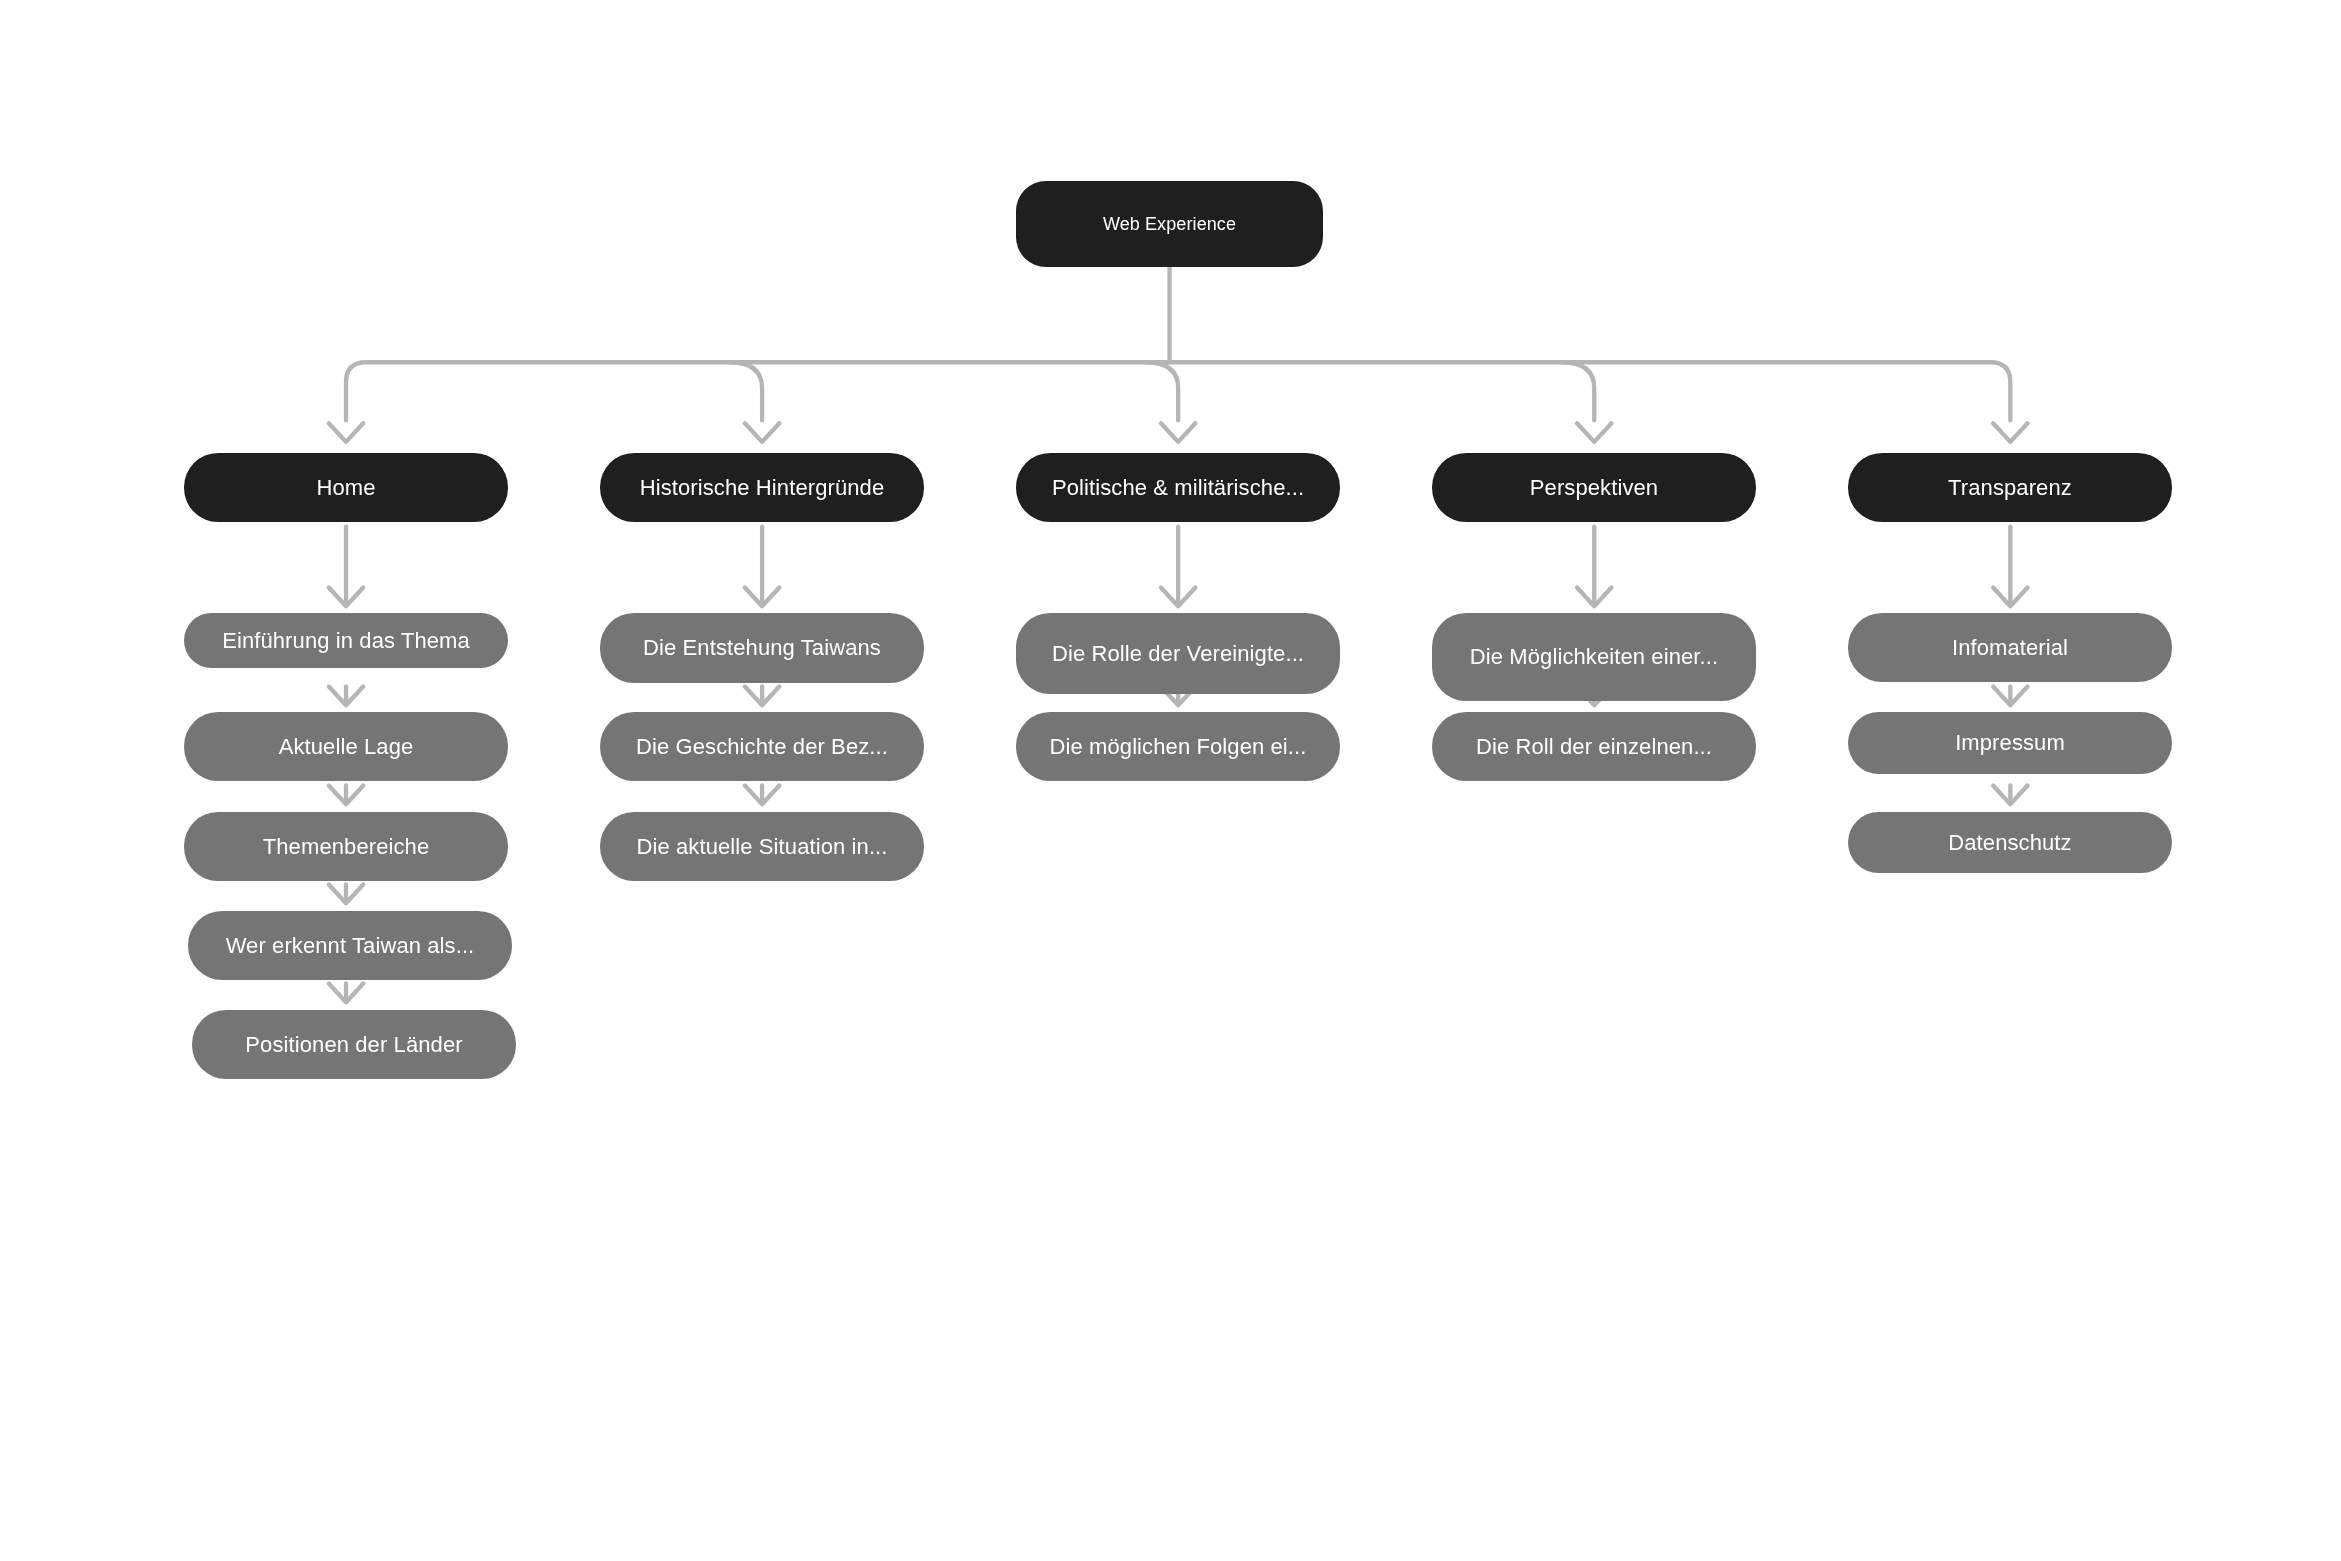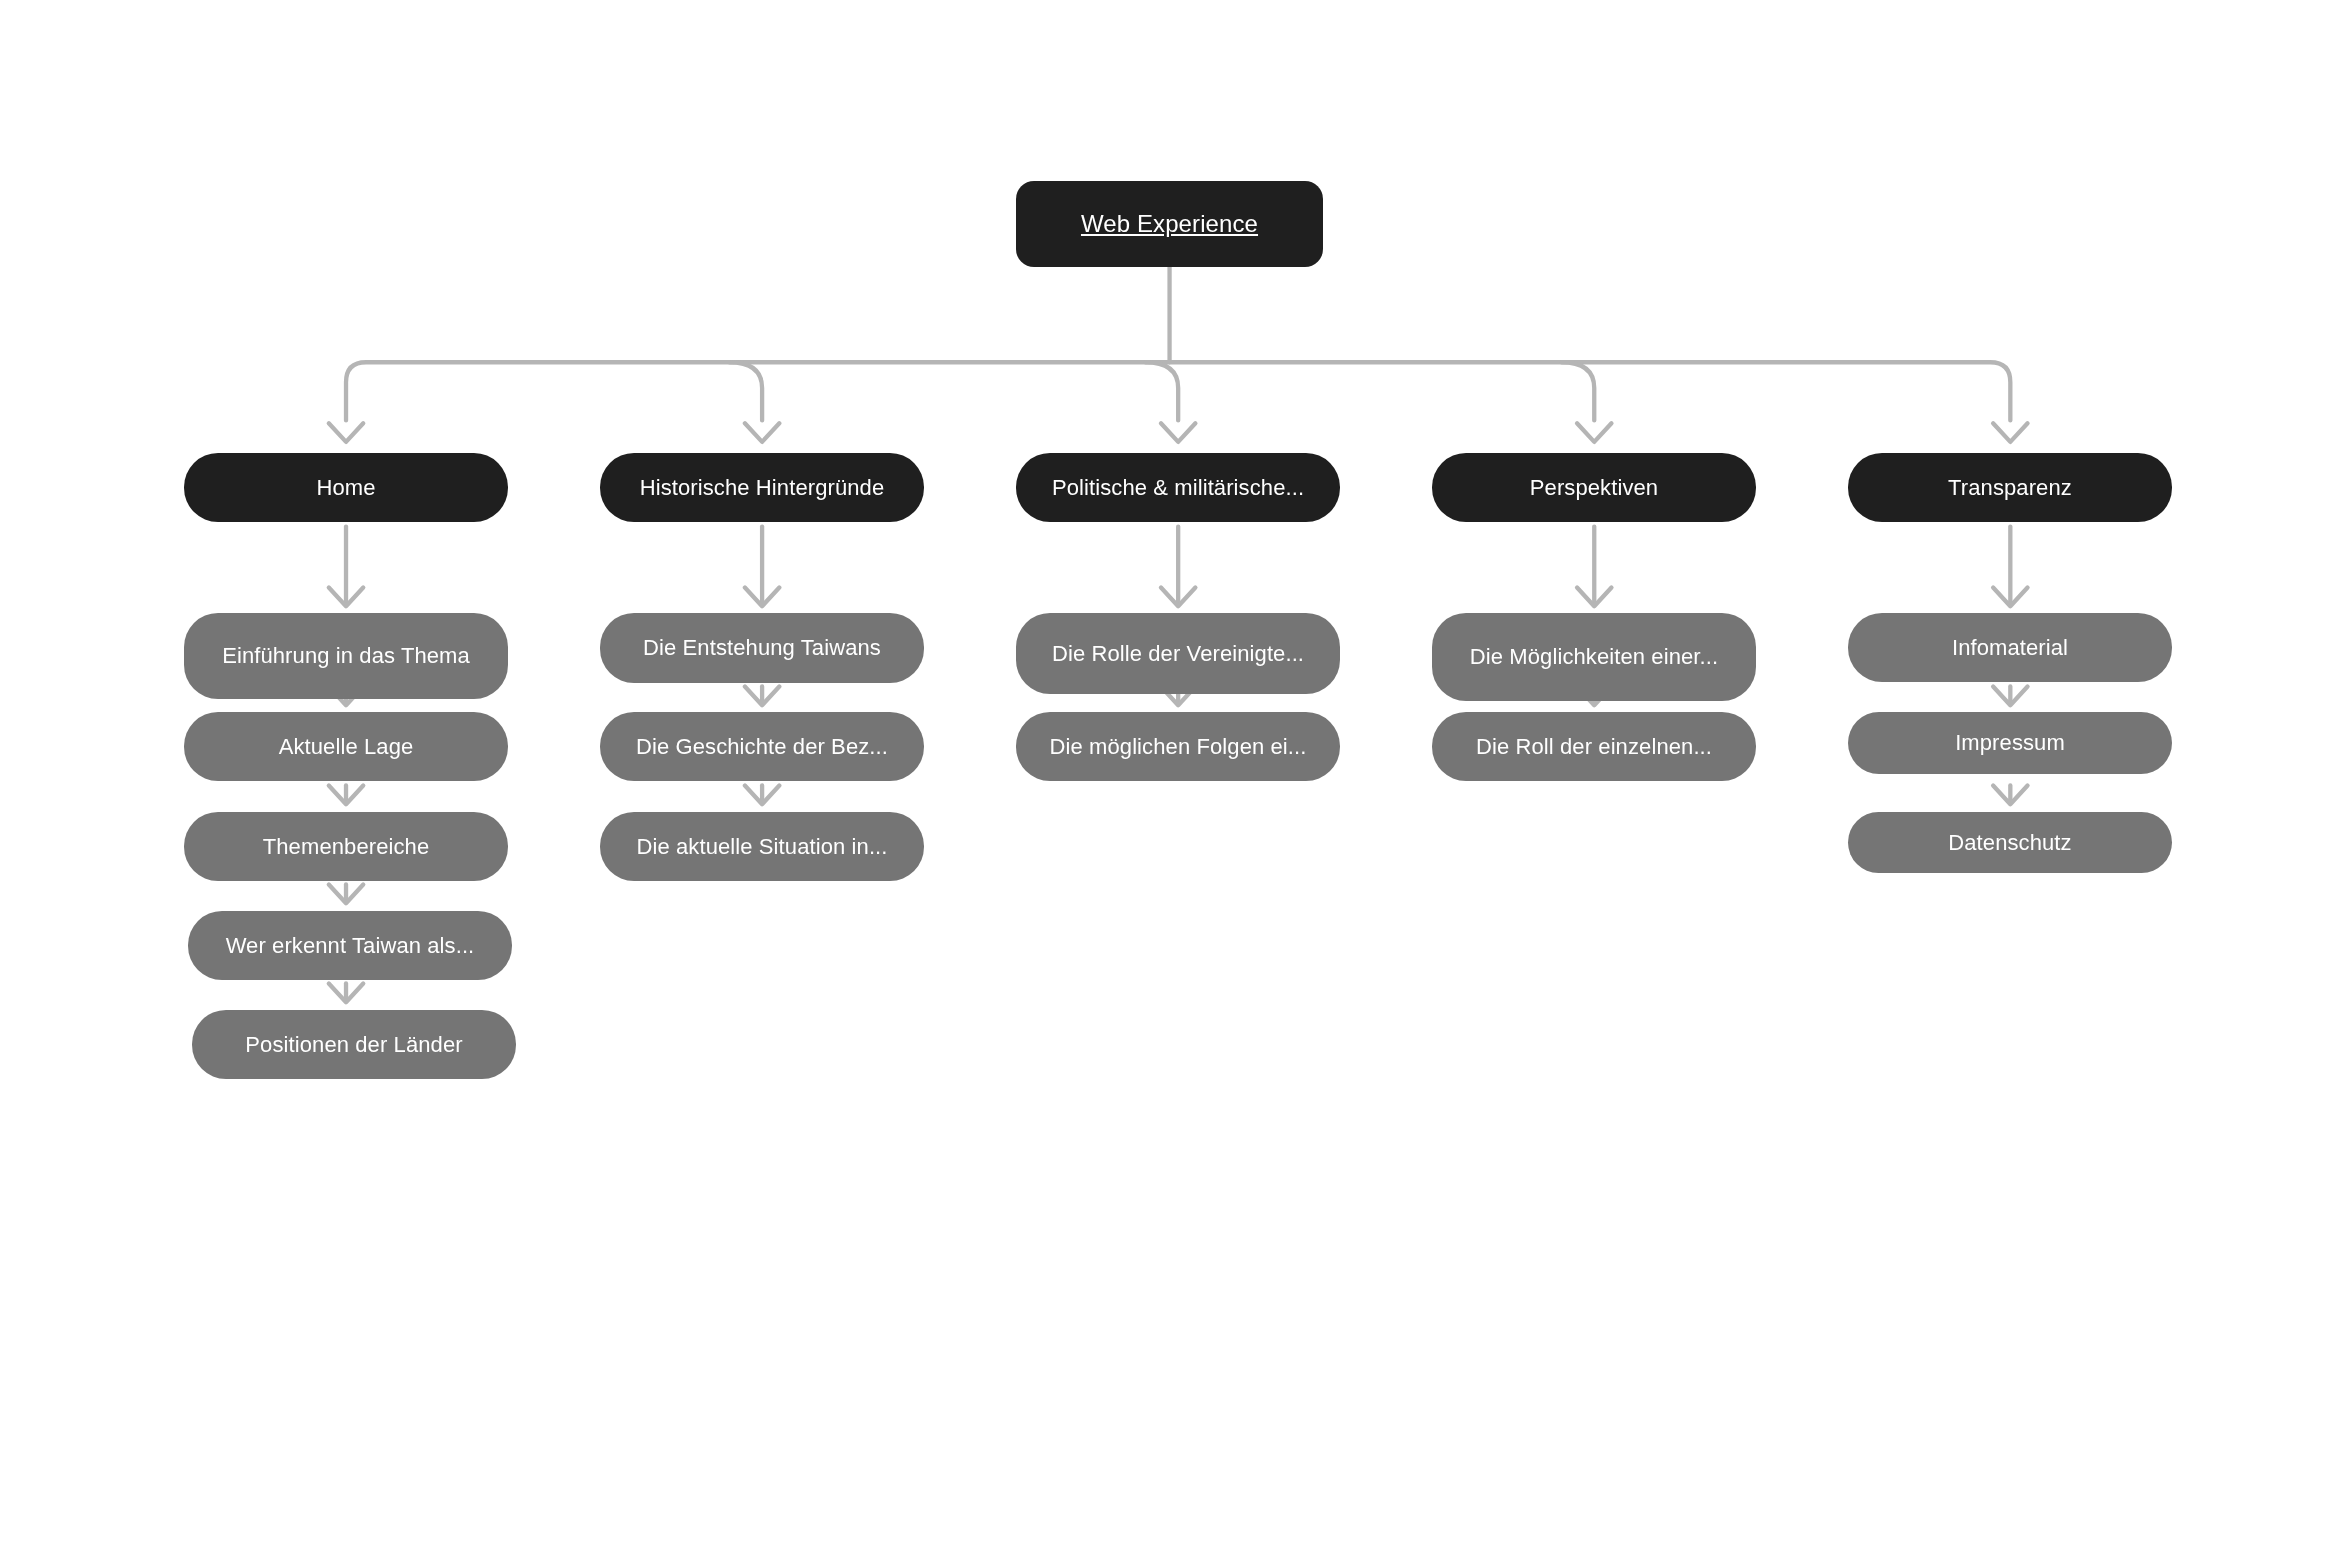--- a/index.html
+++ b/index.html
@@ -36,23 +36,22 @@
     border-radius: 34px;
     color: #ffffff;
     text-align: center;
     white-space: nowrap;
     overflow: hidden;
     padding: 0 13px;
     letter-spacing: 0.1px;
   }
   .node-root {
     background: #1f1f1f;
-    font-size: 24px;
-    border-radius: 18px;
-    text-decoration: underline;
+    font-size: 18px;
+    border-radius: 30px;
   }
   .node-section {
     background: #1f1f1f;
     font-size: 22px;
   }
   .node-page {
     background: #757575;
     font-size: 22px;
   }
   .node-label {
@@ -109,21 +108,21 @@
       <path d="M 2802 1095 L 2802 1115" fill="none" stroke="#b5b5b5" stroke-width="6" stroke-linecap="round" stroke-linejoin="round"></path>
       <path d="M 2778 1095 L 2802 1121 L 2826 1095" fill="none" stroke="#b5b5b5" stroke-width="6" stroke-linecap="round" stroke-linejoin="round"></path>
     </svg>
   <div id="nodes">
       <div class="node node-root" style="left: 1016px; top: 181px; width: 307px; height: 86px;">
         <span class="node-label">Web Experience</span>
       </div>
       <div class="node node-section" style="left: 184px; top: 453px; width: 324px; height: 69px;">
         <span class="node-label">Home</span>
       </div>
-      <div class="node node-page" style="left: 184px; top: 613px; width: 324px; height: 86px;">
+      <div class="node node-page" style="left: 184px; top: 613px; width: 324px; height: 55px;">
         <span class="node-label">Einführung in das Thema</span>
       </div>
       <div class="node node-page" style="left: 184px; top: 712px; width: 324px; height: 69px;">
         <span class="node-label">Aktuelle Lage</span>
       </div>
       <div class="node node-page" style="left: 184px; top: 812px; width: 324px; height: 69px;">
         <span class="node-label">Themenbereiche</span>
       </div>
       <div class="node node-page" style="left: 188px; top: 911px; width: 324px; height: 69px;">
         <span class="node-label">Wer erkennt Taiwan als...</span>

